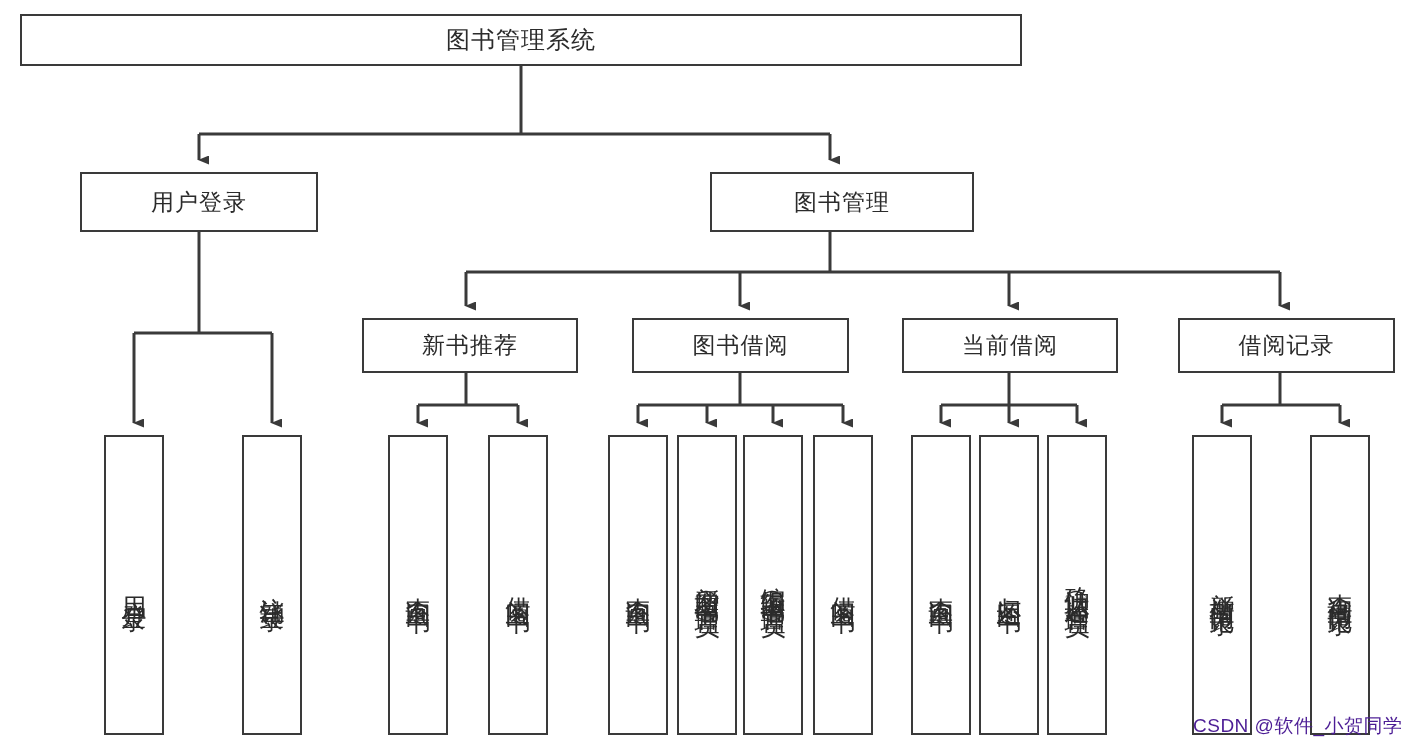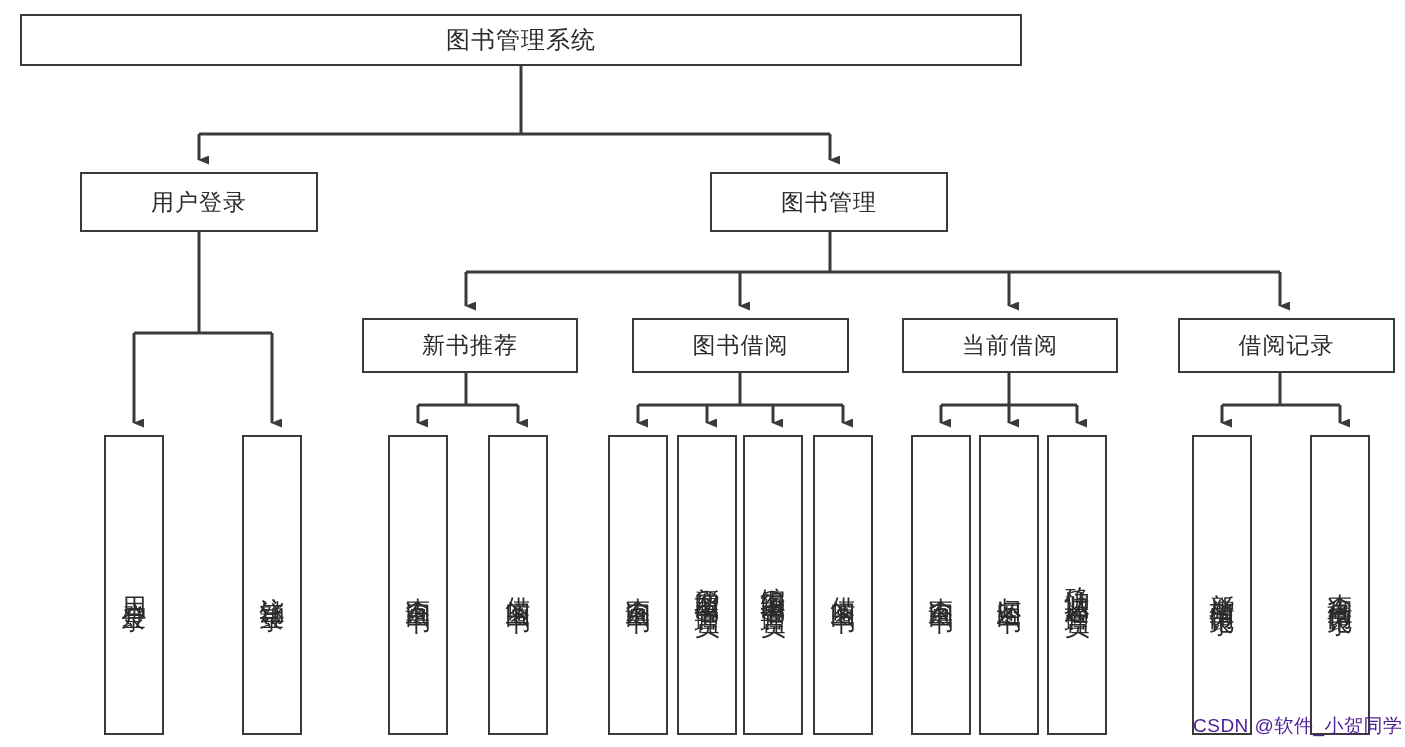--- a/index.html
+++ b/index.html
@@ -119,21 +119,21 @@
   </svg>
 
   <div class="node h-node" id="node-root" style="left:20px;top:14px;width:1002px;height:52px;">
     <span class="lbl">图书管理系统</span>
   </div>
 
   <div class="node h-node" style="left:80px;top:172px;width:238px;height:60px;">
     <span class="lbl">用户登录</span>
   </div>
 
-  <div class="node h-node" style="left:710px;top:172px;width:238px;height:60px;">
+  <div class="node h-node" style="left:710px;top:172px;width:264px;height:60px;">
     <span class="lbl">图书管理</span>
   </div>
 
   <div class="node h-node" style="left:362px;top:318px;width:216px;height:55px;">
     <span class="lbl">新书推荐</span>
   </div>
 
   <div class="node h-node" style="left:632px;top:318px;width:217px;height:55px;">
     <span class="lbl">图书借阅</span>
   </div>

